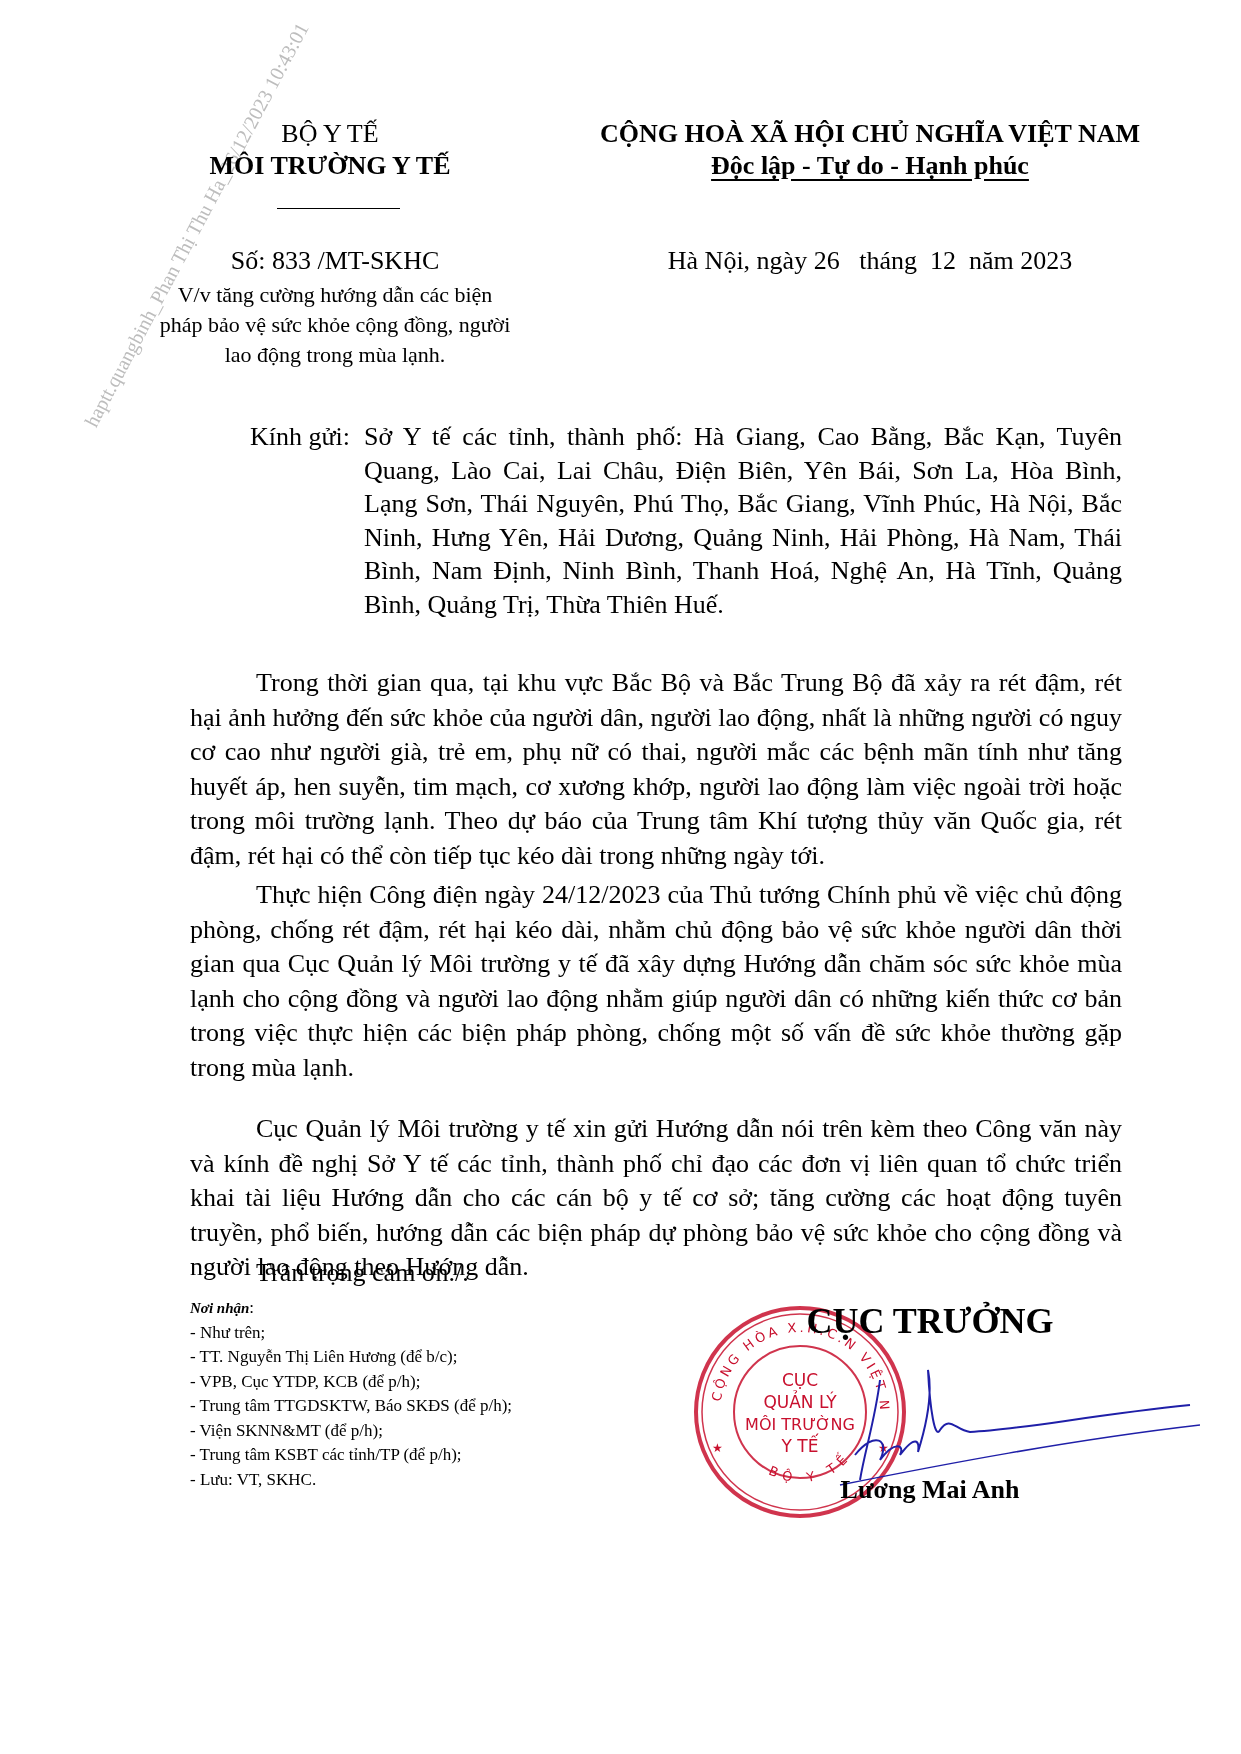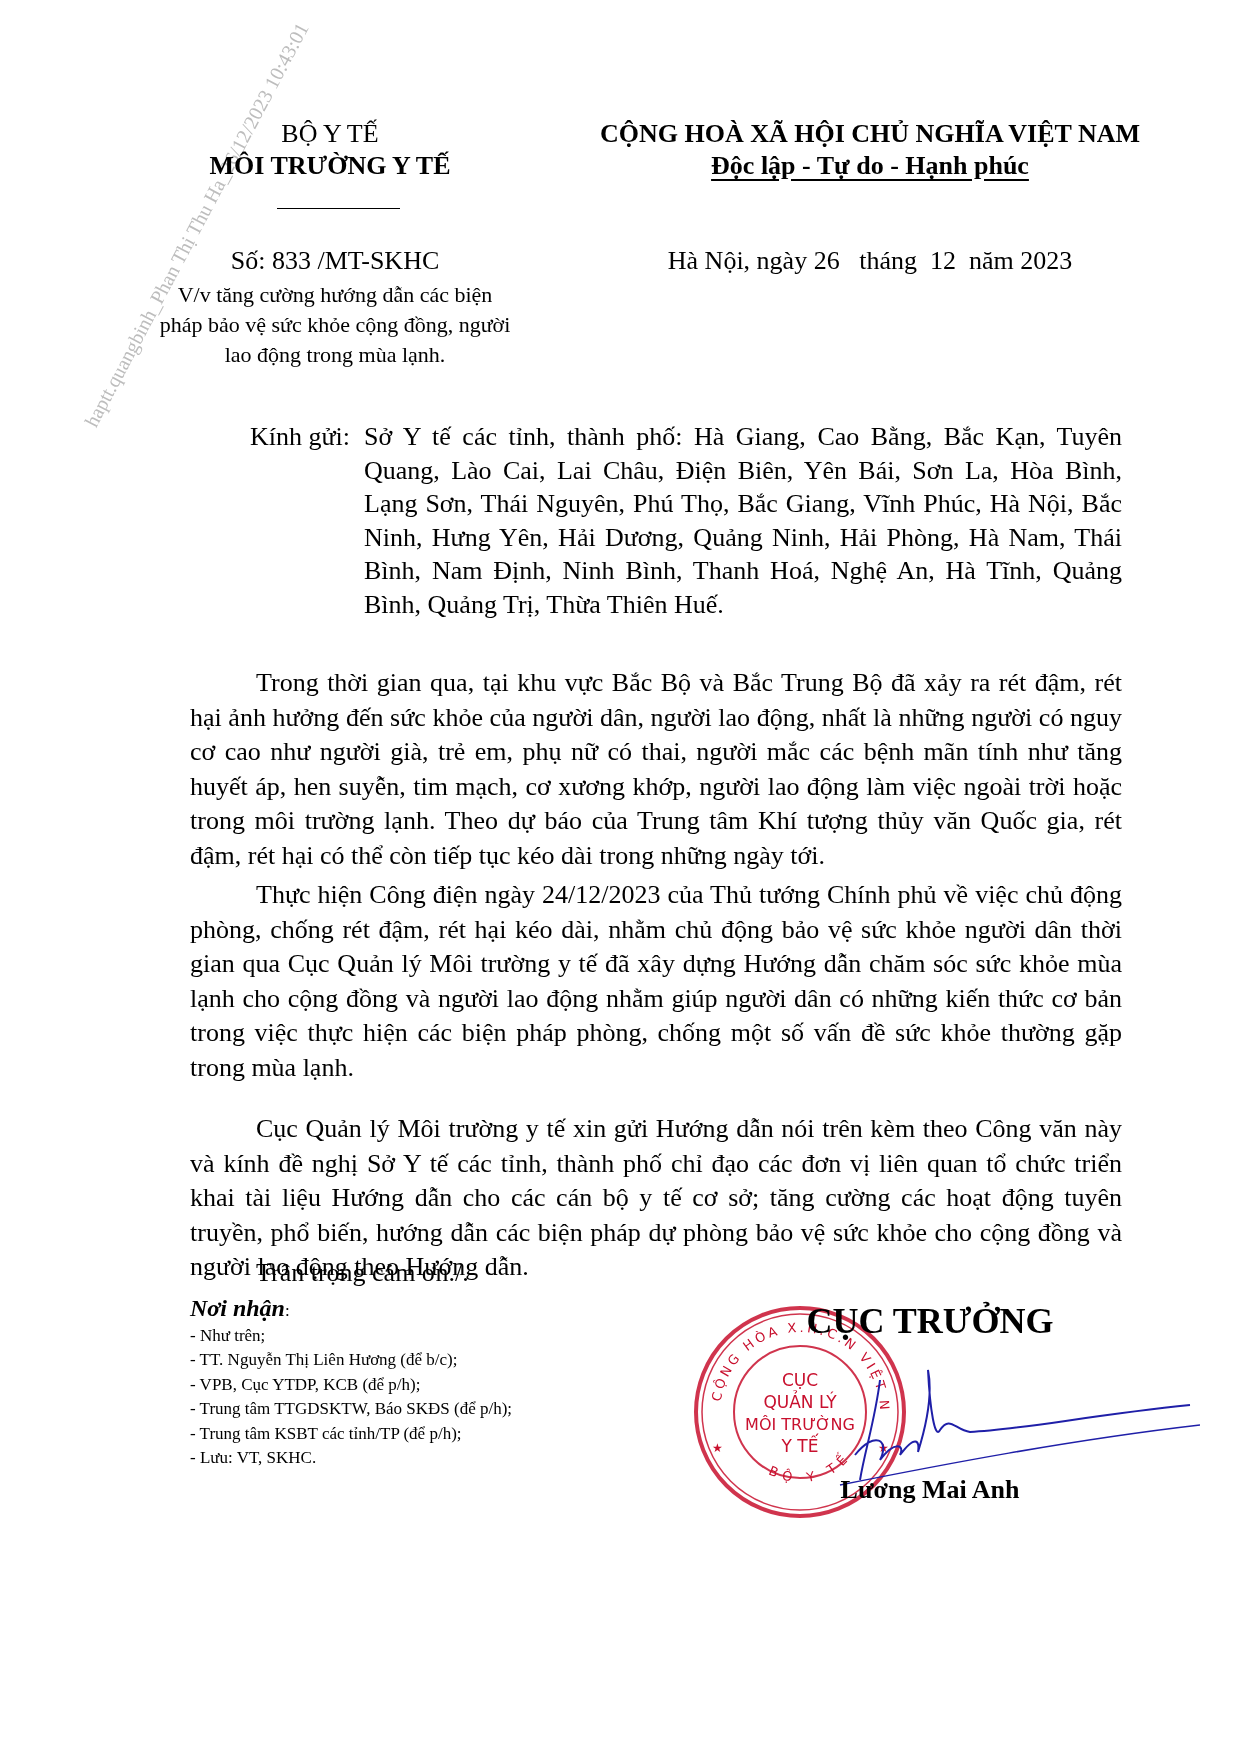--- a/index.html
+++ b/index.html
@@ -22,21 +22,21 @@
   .recipient { left: 250px; top: 420px; width: 872px; font-size: 26px; line-height: 33.5px; }
   .recipient .label { position: absolute; left: 0; top: 0; }
   .recipient .body { margin-left: 114px; text-align: justify; }
   .body-text { left: 190px; width: 932px; font-size: 26px; line-height: 34.5px; text-align: justify; }
   .body-text p { margin: 0; text-indent: 66px; }
   .p1 { top: 666px; }
   .p2 { top: 878px; }
   .p3 { top: 1112px; }
   .closing { left: 256px; top: 1258px; font-size: 26px; }
   .recipients-list { left: 190px; top: 1296px; width: 480px; font-size: 17px; line-height: 24.5px; }
-  .recipients-list .title { font-weight: bold; font-style: italic; font-size: 24px; margin-top: 24px; }
+  .recipients-list .title { font-weight: bold; font-style: italic; font-size: 15px; margin-top: 24px; }
   .signer-title { left: 780px; top: 1300px; width: 300px; font-size: 36px; font-weight: bold; text-align: center; }
   .signer-name { left: 780px; top: 1475px; width: 300px; font-size: 26px; font-weight: bold; text-align: center; }
   .watermark {
     left: 80px; top: 420px; font-size: 20px; color: #bdbdbd; white-space: nowrap;
     transform: rotate(-62deg); transform-origin: left top; font-family: "Liberation Serif", serif;
   }
   .stamp { left: 690px; top: 1302px; width: 220px; height: 220px; }
   .signature { left: 820px; top: 1360px; width: 380px; height: 130px; }
 </style>
 </head>
@@ -78,20 +78,21 @@
     <p>Cục Quản lý Môi trường y tế xin gửi Hướng dẫn nói trên kèm theo Công văn này và kính đề nghị Sở Y tế các tỉnh, thành phố chỉ đạo các đơn vị liên quan tổ chức triển khai tài liệu Hướng dẫn cho các cán bộ y tế cơ sở; tăng cường các hoạt động tuyên truyền, phổ biến, hướng dẫn các biện pháp dự phòng bảo vệ sức khỏe cho cộng đồng và người lao động theo Hướng dẫn.</p>
   </div>
 <div class="abs closing">Trân trọng cảm ơn./.</div>
 
 <div class="abs recipients-list">
   <div><span class="title">Nơi nhận</span><span>:</span></div>
   <div>- Như trên;</div>
   <div>- TT. Nguyễn Thị Liên Hương (để b/c);</div>
   <div>- VPB, Cục YTDP, KCB (để p/h);</div>
   <div>- Trung tâm TTGDSKTW, Báo SKĐS (để p/h);</div>
+  <div>- Viện SKNN&amp;MT (để p/h);</div>
   <div>- Trung tâm KSBT các tỉnh/TP (để p/h);</div>
   <div>- Lưu: VT, SKHC.</div>
 </div>
 
 <svg class="abs stamp" viewBox="0 0 220 220">
   <defs>
     <path id="arcTop" d="M 30 110 A 80 80 0 0 1 190 110"></path>
     <path id="arcBot" d="M 50 140 A 65 65 0 0 0 170 140"></path>
   </defs>
   <circle cx="110" cy="110" r="104" fill="none" stroke="#c8102e" stroke-width="4" opacity="0.85"></circle>

